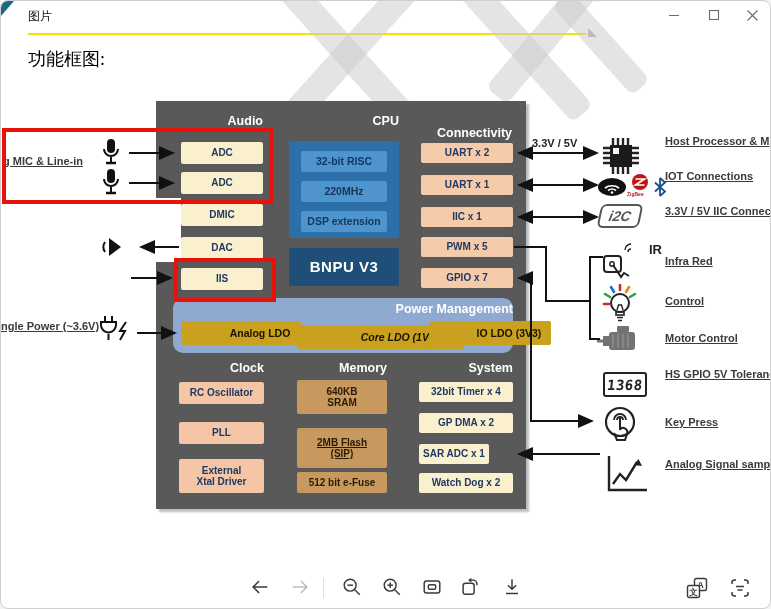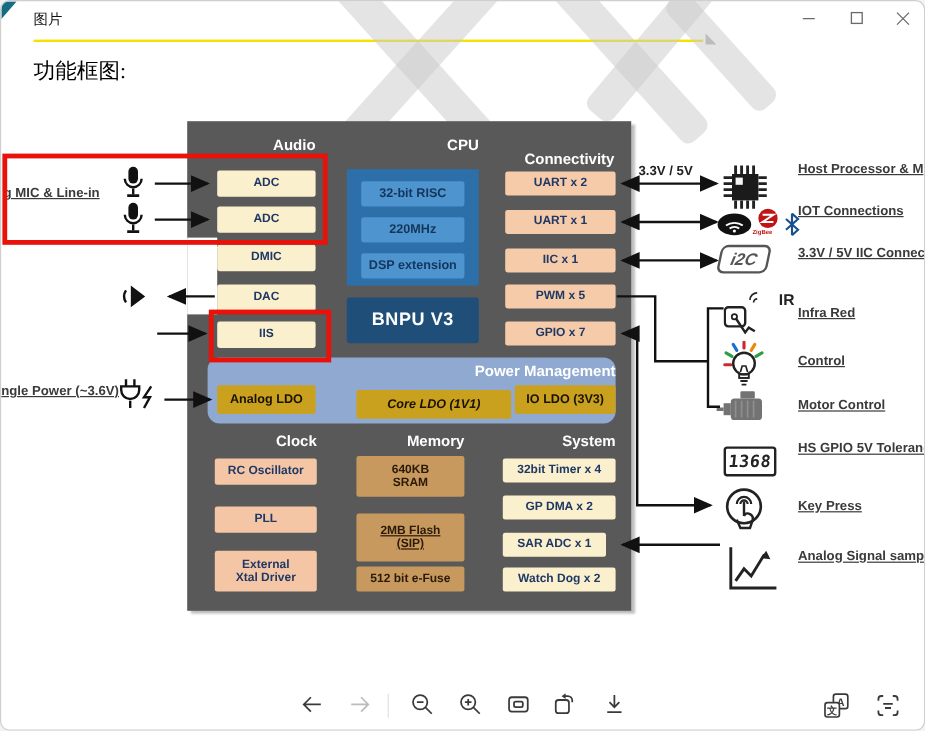--- a/index.html
+++ b/index.html
@@ -16,21 +16,21 @@
   
   .wm{background:#c9c9c9;opacity:.5;border-radius:8px;}
   
   #diagram{left:155px;top:100px;width:370px;height:408px;background:#595959;box-shadow:3px 3px 2px #bdbdbd;}
   .hdr{color:#fff;font-weight:700;font-size:12.5px;text-align:right;}
   .bx{display:flex;align-items:center;justify-content:center;text-align:center;font-weight:700;font-size:10px;color:#1F3864;border-radius:2px;line-height:1.15;}
   .cream{background:#FBF0CD;}
   .peach{background:#F6CBAA;}
   .salmon{background:#F4C6A6;}
   .tan{background:#C7995F;color:#2b1a05;}
-  .gold{background:#C9A11F;color:#1a1200;font-size:10.5px;}
+  .gold{background:#C9A11F;color:#1a1200;font-size:10.5px;padding-left:38px;}
   .cpuwrap{background:#2D6FA8;}
   .cpuin{background:#4E94CE;color:#14365C;}
   #bnpu{background:#1F4E79;color:#fff;font-size:15px;letter-spacing:.5px;}
   #power{background:#8FA9D0;border-radius:10px;}
   .redbox{border:4px solid #E8120A;background:transparent;}
   #notch{background:#ffffff;}
   
   .slabel{font-weight:700;font-size:11px;color:#3a3a3a;text-decoration:underline;line-height:1.3;white-space:nowrap;}
   .voltlabel{font-weight:700;font-size:11px;color:#222;}
   
@@ -113,21 +113,21 @@
     <div class="abs hdr" style="left:141px;top:260px;width:90px;">Memory</div>
     <div class="abs bx tan preline" style="left:141px;top:279px;width:90px;height:34px;">640KB
 SRAM</div>
     <div class="abs bx tan preline" style="left:141px;top:327px;width:90px;height:40px;text-decoration:underline;">2MB Flash
 (SIP)</div>
     <div class="abs bx tan" style="left:141px;top:371px;width:90px;height:21px;">512 bit e-Fuse</div>
 
     <div class="abs hdr" style="left:263px;top:260px;width:94px;">System</div>
     <div class="abs bx cream" style="left:263px;top:281px;width:94px;height:20px;">32bit Timer x 4</div>
     <div class="abs bx cream" style="left:263px;top:312px;width:94px;height:20px;">GP DMA x 2</div>
-    <div class="abs bx cream" style="left:263px;top:343px;width:86px;height:20px;">SAR ADC x 1</div>
+    <div class="abs bx cream" style="left:263px;top:343px;width:70px;height:20px;">SAR ADC x 1</div>
     <div class="abs bx cream" style="left:263px;top:372px;width:94px;height:20px;">Watch Dog x 2</div>
   </div>
 
   <div class="abs" id="notch" style="left:155px;top:197px;width:25px;height:64px;"></div>
 
   <div class="abs slabel" style="left:2px;top:153px;">g MIC &amp; Line-in</div>
   <svg class="abs" style="left:98px;top:136px;" width="24" height="30" viewBox="0 0 24 30">
     <rect x="8" y="2" width="8" height="14" rx="4" fill="#111"></rect>
     <path d="M5,12 a7,7 0 0 0 14,0" fill="none" stroke="#111" stroke-width="2"></path>
     <line x1="12" y1="20" x2="12" y2="25" stroke="#111" stroke-width="2"></line>

